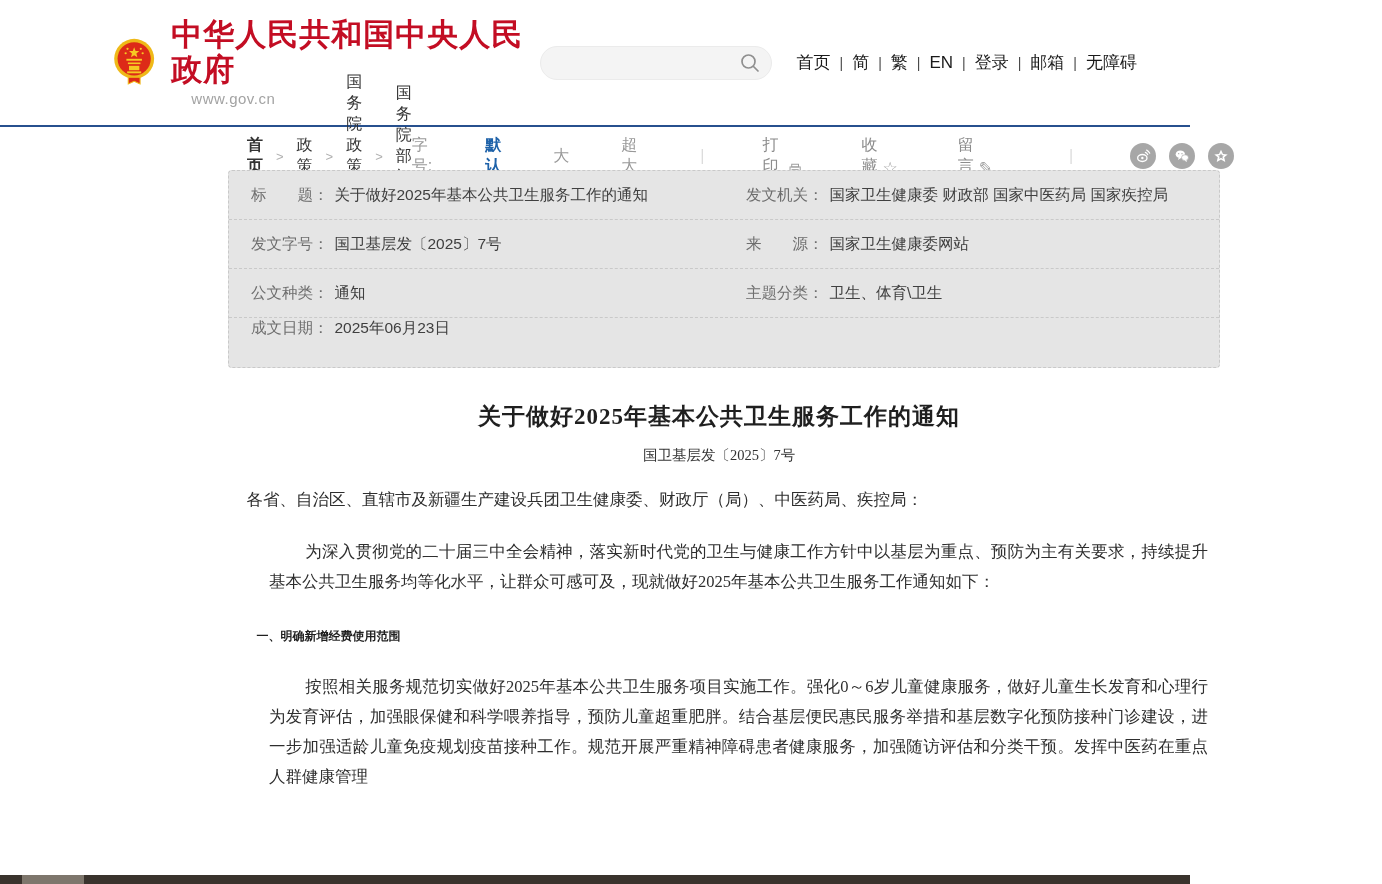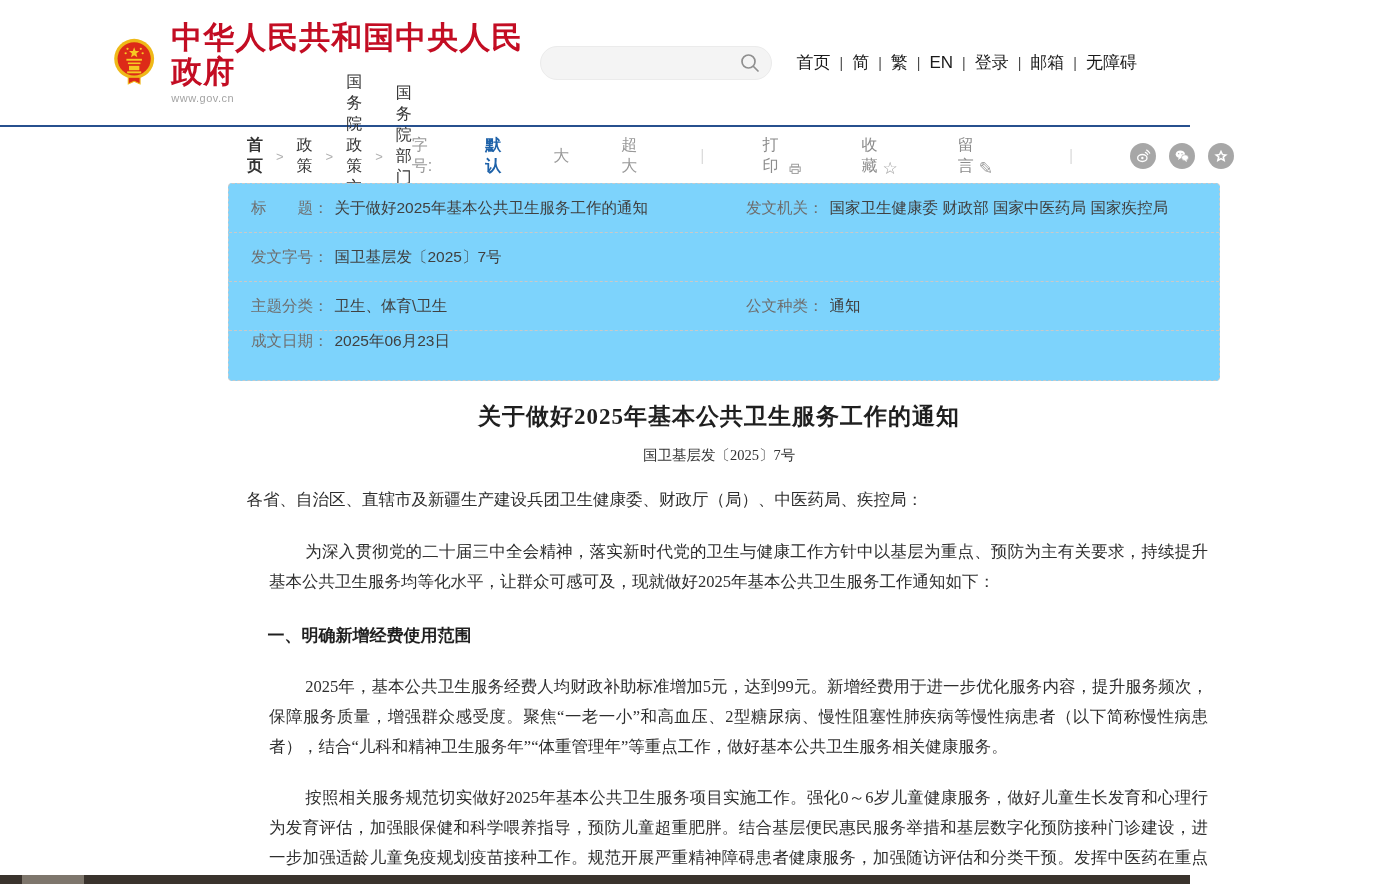--- a/index.html
+++ b/index.html
@@ -12,21 +12,21 @@
   .corner-mark { position:absolute; top:0; left:0; width:13px; height:6px; background:#e8372c; }
 
   
   .header { position:absolute; top:0; left:0; width:100%; height:127px; background:#fff;
     border-bottom:2px solid #27508e; }
   .header-inner { display:flex; align-items:center; height:100%; padding:0 44px 0 112px; }
   .logo { display:flex; align-items:center; cursor:pointer; }
   .emblem { width:50px; height:55px; }
   .brand { margin-left:15px; }
   .brand-title { color:#c30d23; font-size:31px; font-weight:bold; letter-spacing:1px; line-height:1.1; }
-  .brand-url { color:#a3a3a3; font-size:11px; margin-top:3px; letter-spacing:.5px; }
+  .brand-url { color:#a3a3a3; font-size:15px; margin-top:3px; letter-spacing:.5px;margin-left:20px; }
   .search-wrap { margin-left:auto; position:relative; width:260px; height:34px; }
   .search-input { width:100%; height:100%; border:1px solid #ebebeb; background:#f4f4f4;
     border-radius:17px; outline:none; padding:0 40px 0 16px; font-size:14px; color:#333; }
   .search-btn { position:absolute; right:12px; top:7px; width:20px; height:20px; cursor:pointer; }
   .top-nav { display:flex; align-items:center; margin-left:16px; font-size:17px; color:#1a1a1a;
     white-space:nowrap; }
   .top-nav a { color:#1a1a1a; text-decoration:none; padding:0 9px; cursor:pointer; }
   .top-nav .sep { color:#4a4a4a; font-size:14px; }
 
   
@@ -43,39 +43,39 @@
   .tools .bar { color:#dcdcdc; margin:0 16px; }
   .tool-btn { display:flex; align-items:flex-end; color:#8c8c8c; cursor:pointer; margin-right:18px;
     text-decoration:none; }
   .tool-btn .t { margin-right:5px; }
   .glyph { font-size:17px; color:#9a9a9a; line-height:1; }
   .share { display:flex; align-items:center; }
   .share-circle { width:26px; height:26px; border-radius:50%; background:#a7a7a7; margin-left:13px;
     display:flex; align-items:center; justify-content:center; cursor:pointer; }
 
   
-  .meta-box { position:absolute; top:183px; left:228px; width:992px; border:1px dashed #c9c9c9;
-    border-radius:4px; background:#7dd3fc; }
+  .meta-box { position:absolute; top:170px; left:228px; width:992px; border:1px dashed #c9c9c9;
+    border-radius:4px; background:#e5e5e5; }
   .meta-row { display:flex; height:49px; border-bottom:1px dashed #c9c9c9; }
   .meta-row:last-child { border-bottom:none;flex-direction:column; }
   .meta-cell { width:50%; display:flex; align-items:center; padding-left:22px; font-size:15.5px; }
   .meta-label { color:#6e6e6e; white-space:pre; }
   .meta-value { color:#404040; margin-left:6px; }
 
   
   .article { position:absolute; top:379px; left:230px; width:978px;
     font-family:"Liberation Serif", serif; color:#2e2e2e; }
   .doc-title { text-align:center; font-size:23px; font-weight:bold; color:#1f1f1f; margin-top:22px;
     letter-spacing:1px; }
   .doc-number { text-align:center; font-size:14.5px; color:#333; margin-top:14px; }
   .doc-body { margin-top:10px; font-size:16.5px; line-height:30px; text-align:justify; }
   .blk { margin-top:21px; }
   .salutation { text-indent:1em;font-family:Liberation Mono, monospace; }
   .para { text-indent:2.2em;margin-left:39px; }
-  .hd { text-indent:2.2em; font-weight:bold; font-size:17px; color:#1f1f1f;
+  .hd { text-indent:2.2em; font-weight:bold; font-size:12px; color:#1f1f1f;
     font-family:"Liberation Sans", sans-serif; margin-top:24px; }
 
   
   .bottom-bar { position:absolute; bottom:0; left:0; width:100%; height:9px; background:#3a332d; }
   .bottom-seg { position:absolute; left:22px; top:0; width:62px; height:9px; background:#7e766c; }
 </style>
 </head>
 <body>
 
 <div class="page">
@@ -208,48 +208,51 @@
       <div class="meta-cell">
         <span class="meta-label">发文机关：</span>
         <span class="meta-value">国家卫生健康委 财政部 国家中医药局 国家疾控局</span>
       </div>
     </div>
     <div class="meta-row">
       <div class="meta-cell">
         <span class="meta-label">发文字号：</span>
         <span class="meta-value">国卫基层发〔2025〕7号</span>
       </div>
-    </div>
-    <div class="meta-row">
+      <div class="meta-cell">
+        <span class="meta-label">来　　源：</span>
+        <span class="meta-value">国家卫生健康委网站</span>
+      </div>
+    </div>
+    <div class="meta-row">
+      <div class="meta-cell">
+        <span class="meta-label">公文种类：</span>
+        <span class="meta-value">通知</span>
+      </div>
       <div class="meta-cell">
         <span class="meta-label">主题分类：</span>
         <span class="meta-value">卫生、体育\卫生</span>
-      </div>
-      <div class="meta-cell">
-        <span class="meta-label">公文种类：</span>
-        <span class="meta-value">通知</span>
       </div>
     </div>
     <div class="meta-row">
       <div class="meta-cell">
         <span class="meta-label">成文日期：</span>
         <span class="meta-value">2025年06月23日</span>
       </div>
       <div class="meta-cell"></div>
     </div>
   </div>
 
   <div class="article">
     <div class="doc-title">关于做好2025年基本公共卫生服务工作的通知</div>
     <div class="doc-number">国卫基层发〔2025〕7号</div>
     <div class="doc-body">
       <p class="blk salutation">各省、自治区、直辖市及新疆生产建设兵团卫生健康委、财政厅（局）、中医药局、疾控局：</p>
       <p class="blk para">为深入贯彻党的二十届三中全会精神，落实新时代党的卫生与健康工作方针中以基层为重点、预防为主有关要求，持续提升基本公共卫生服务均等化水平，让群众可感可及，现就做好2025年基本公共卫生服务工作通知如下：</p>
       <p class="blk hd">一、明确新增经费使用范围</p>
-      <p class="blk para">2025年，基本公共卫生服务经费人均财政补助标准增加5元，达到99元。新增经费用于进一步优化服务内容，提升服务频次，保障服务质量，增强群众感受度。聚焦“一老一小”和高血压、2型糖尿病、慢性阻塞性肺疾病等慢性病患者（以下简称慢性病患者），结合“儿科和精神卫生服务年”“体重管理年”等重点工作，做好基本公共卫生服务相关健康服务。</p>
       <p class="blk para">按照相关服务规范切实做好2025年基本公共卫生服务项目实施工作。强化0～6岁儿童健康服务，做好儿童生长发育和心理行为发育评估，加强眼保健和科学喂养指导，预防儿童超重肥胖。结合基层便民惠民服务举措和基层数字化预防接种门诊建设，进一步加强适龄儿童免疫规划疫苗接种工作。规范开展严重精神障碍患者健康服务，加强随访评估和分类干预。发挥中医药在重点人群健康管理</p>
     </div>
   </div>
 
   <div class="bottom-bar">
     <div class="bottom-seg"></div>
   </div>
 </div>
 
 </body></html>

